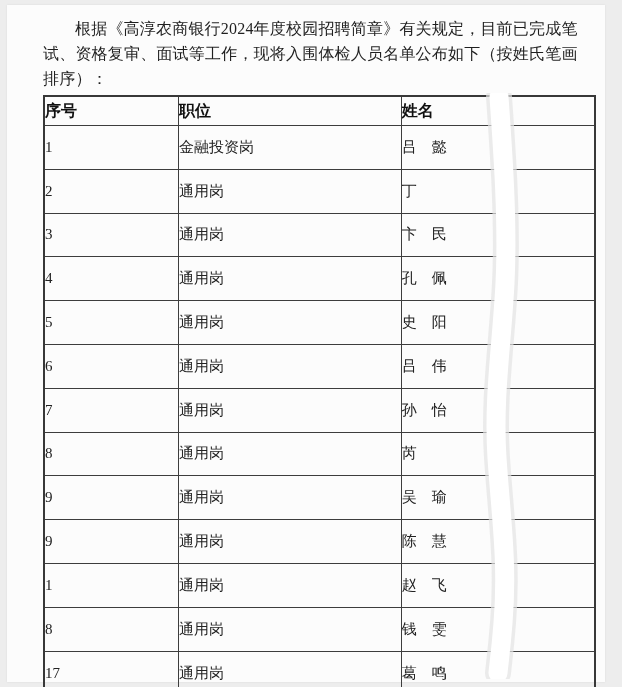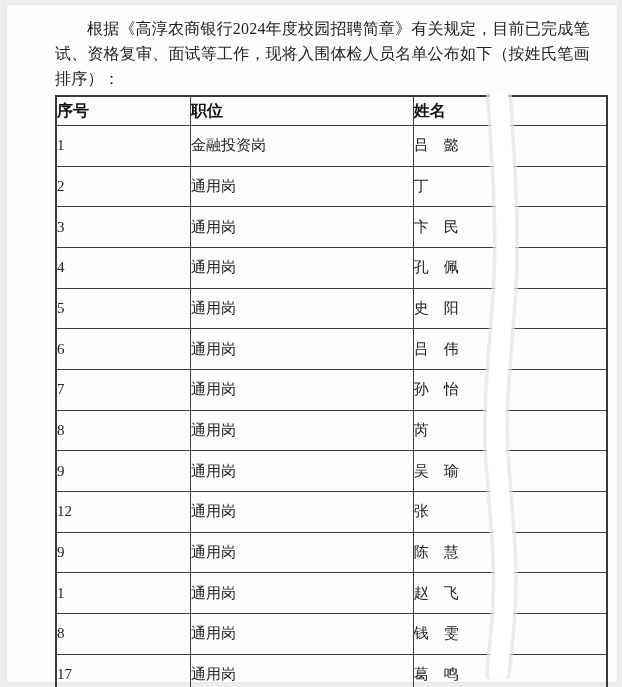--- a/index.html
+++ b/index.html
@@ -9,21 +9,20 @@
     font-family:"Liberation Serif","DejaVu Serif",serif;
     position:relative;
     overflow:hidden;
   }
   .page{
     position:absolute;
     left:7px;top:5px;
     width:598px;height:677px;
     background:#fcfcfc;
     box-shadow:0 0 2px rgba(0,0,0,0.08);
-    padding-left:12px;
   }
   .intro{
     margin:11px 12px 0 36px;
     width:549px;
     font-size:16px;
     line-height:25px;
     text-indent:2em;
     color:#1f1f1f;
     letter-spacing:0.2px;
   }
@@ -140,25 +139,20 @@
   </tr>
 
   <tr>
     <td>9</td>
     <td>通用岗</td>
     <td><span>吴</span><span class="gap">　</span><span>瑜</span></td>
   </tr>
 
 
 
-  <tr>
-    <td>12</td>
-    <td>通用岗</td>
-    <td><span>张</span><span class="gap">　</span><span></span></td>
-  </tr>
 
   <tr>
     <td>9</td>
     <td>通用岗</td>
     <td><span>陈</span><span class="gap">　</span><span>慧</span></td>
   </tr>
 
   <tr>
     <td>1</td>
     <td>通用岗</td>

